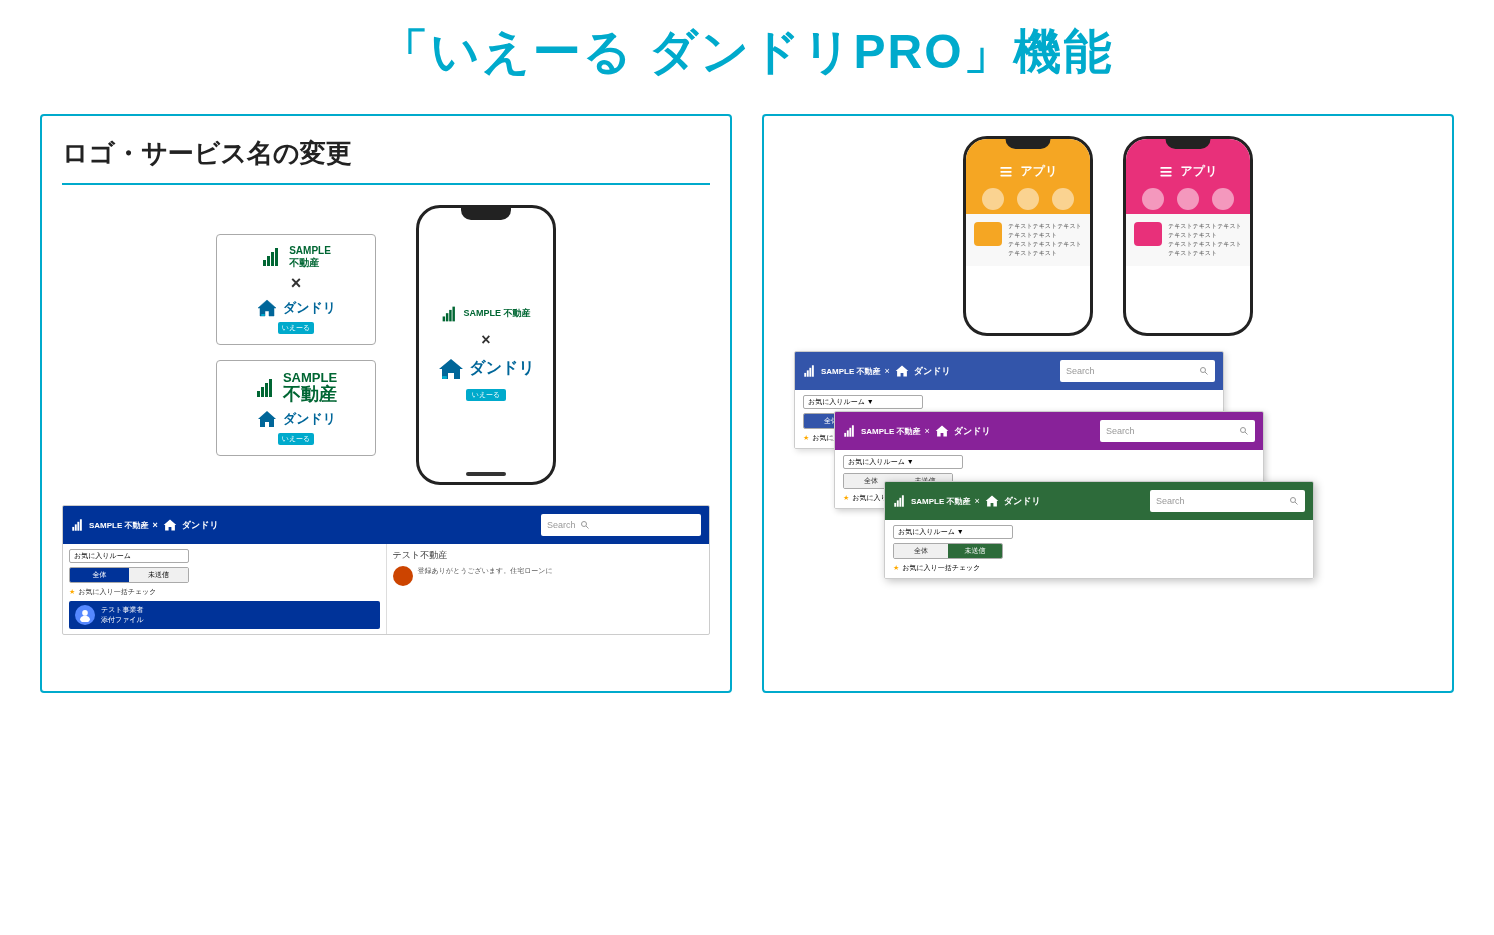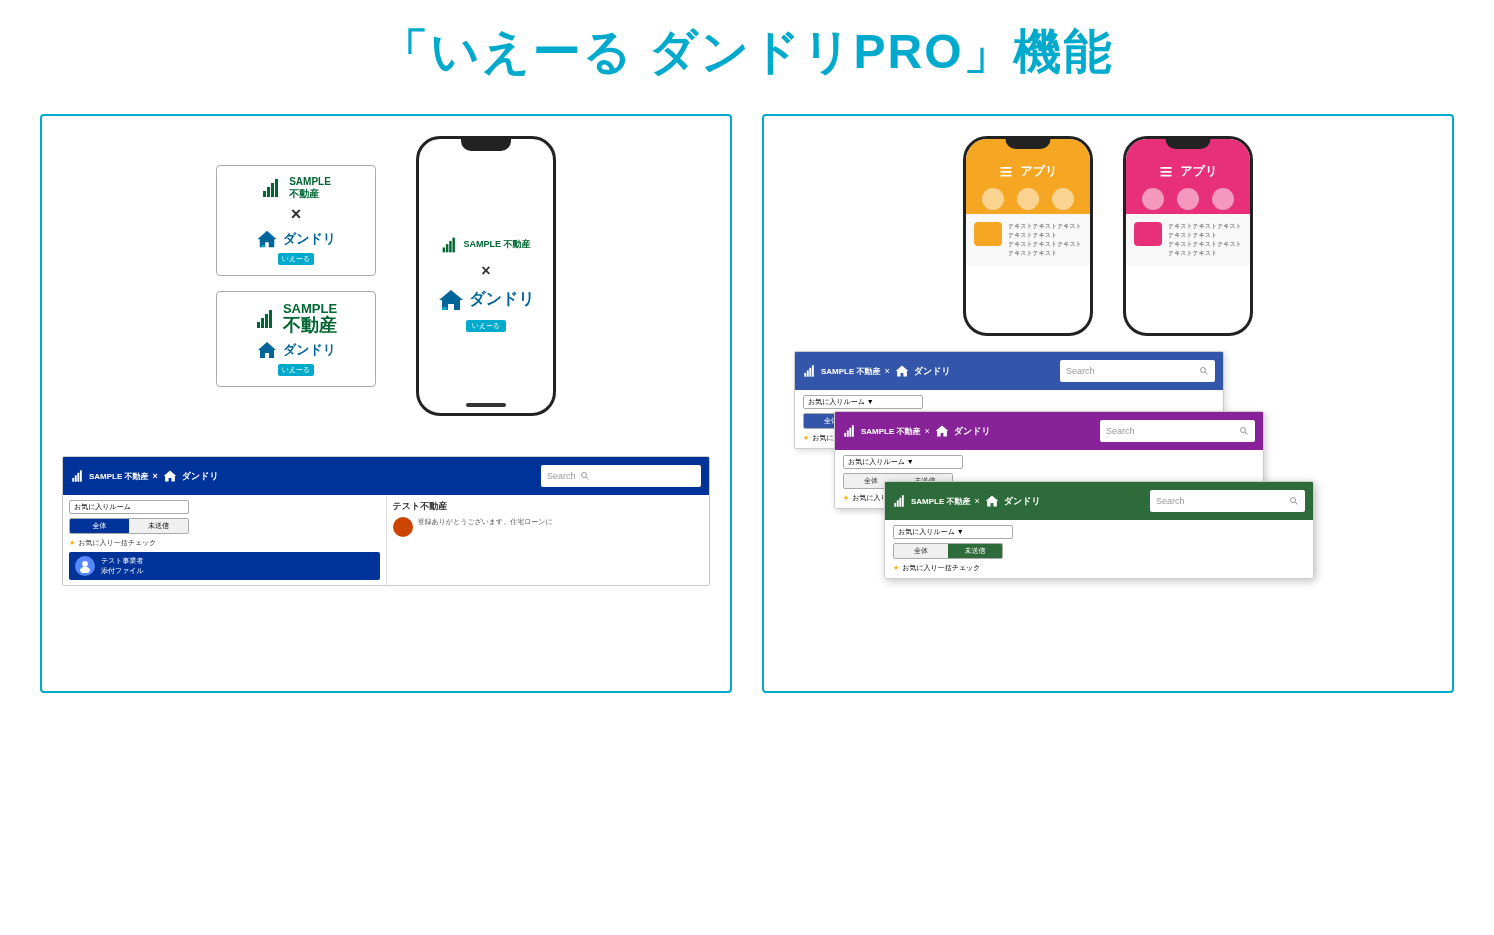--- a/index.html
+++ b/index.html
@@ -44,21 +44,20 @@
       padding-bottom: 12px;
       border-bottom: 2px solid #00aacc;
       margin-bottom: 20px;
     }
 
     
     .left-content {
       display: flex;
       flex-direction: column;
       align-items: center;
-      gap: 20px;
     }
 
     .logo-phone-row {
       display: flex;
       align-items: center;
       gap: 40px;
       margin-bottom: 10px;
     }
 
     .logos-stack {
@@ -310,20 +309,21 @@
     }
   </style>
 </head>
 <body>
 
 <h1 class="page-title">「いえーる ダンドリPRO」機能</h1>
 
 <div class="panels-row">
 
   <div class="panel">
+    <div class="panel-title">ロゴ・サービス名の変更</div>
 
     <div class="left-content">
 
       <div class="logo-phone-row">
 
         <div class="logos-stack">
 
           <div class="logo-box">
             <div class="logo-top-row">
               <svg width="22" height="22" viewBox="0 0 22 22">
@@ -443,21 +443,21 @@
                   <ellipse cx="10" cy="16" rx="7" ry="5" fill="white"></ellipse>
                 </svg>
               </div>
               <div>
                 <div>テスト事業者</div>
                 <div>添付ファイル</div>
               </div>
             </div>
           </div>
           <div style="flex:1;padding:5px 6px;">
-            <div style="font-size:9px;font-weight:bold;color:#333;margin-bottom:4px;">テスト不動産</div>
+            <div style="font-size:9px;font-weight:normal;color:#333;margin-bottom:4px;">テスト不動産</div>
             <div style="display:flex;align-items:flex-start;gap:5px;margin-bottom:6px;">
               <div style="width:20px;height:20px;background:#cc4400;border-radius:50%;flex-shrink:0;"></div>
               <div style="font-size:7px;color:#555;">登録ありがとうございます。住宅ローンに</div>
             </div>
           </div>
         </div>
       </div>
 
     </div>
   </div>

